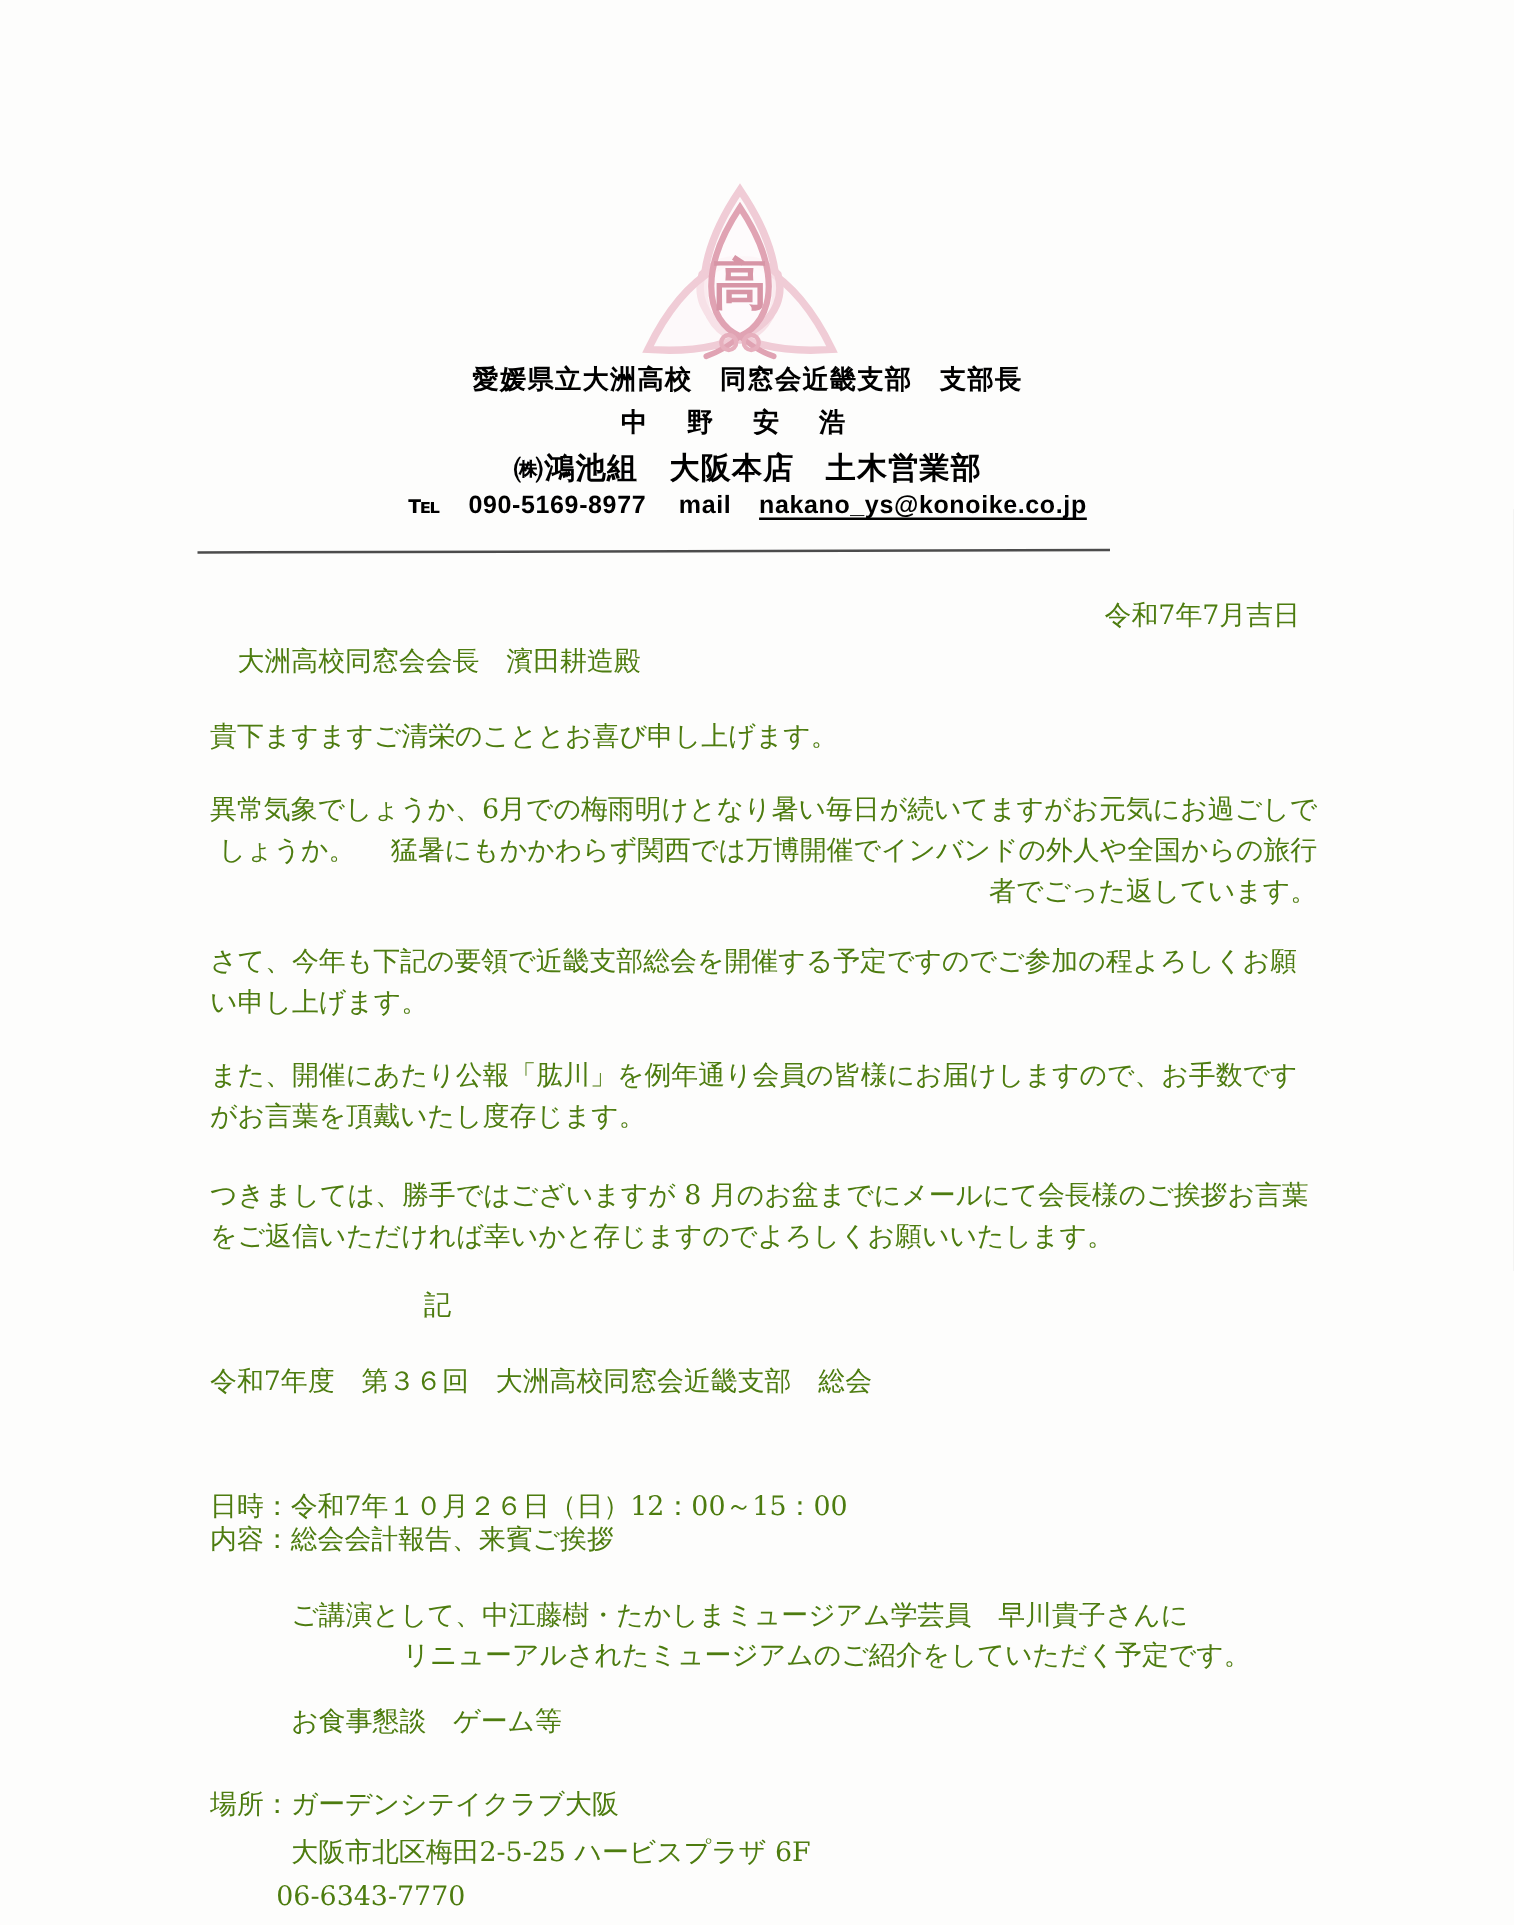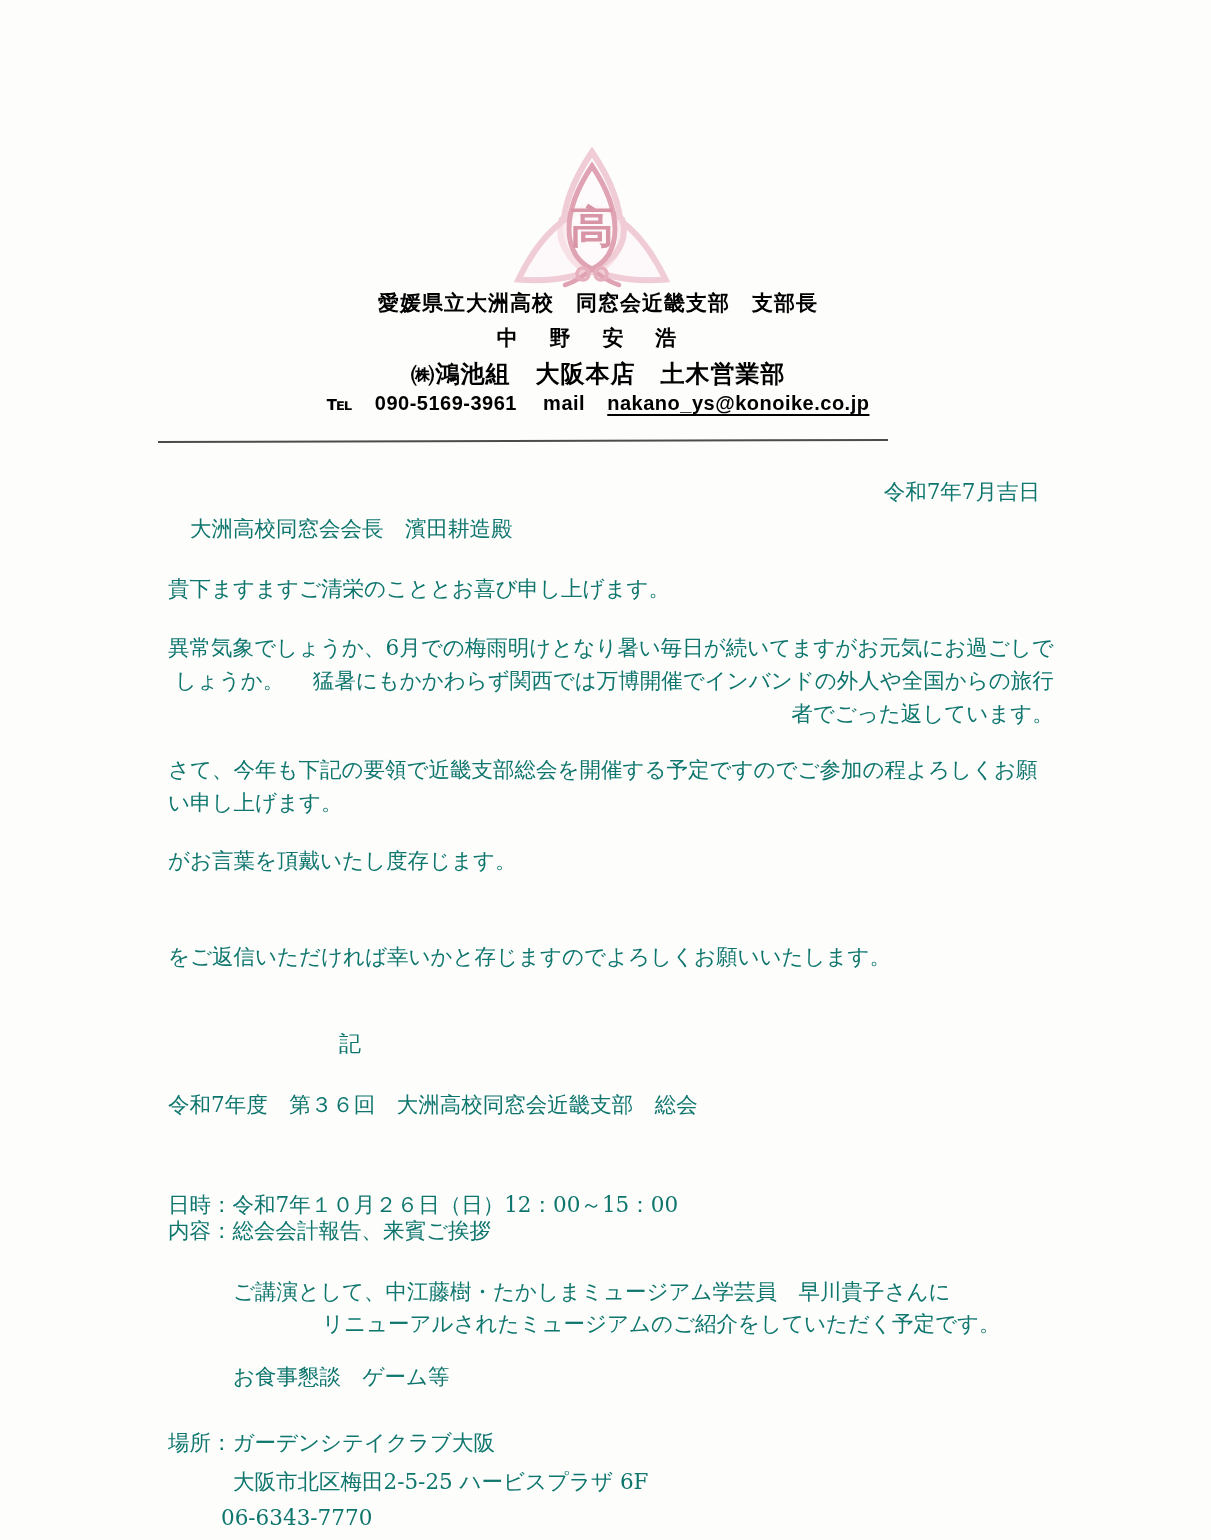--- a/index.html
+++ b/index.html
@@ -18,21 +18,21 @@
   .logo-wrap{top:142px;left:510px;width:164px;height:166px;}
   .l-org{top:289px;left:0;width:1196px;text-align:center;font-size:21px;font-weight:600;letter-spacing:1px;}
   .l-name{top:324px;left:0;width:1186px;text-align:center;font-size:21px;font-weight:600;letter-spacing:13px;}
   .l-company{top:358px;left:0;width:1196px;text-align:center;font-size:24px;font-weight:600;letter-spacing:1px;}
   .l-contact{top:391px;left:0;width:1196px;text-align:center;font-size:20px;font-weight:600;letter-spacing:0.5px;}
   .l-contact .sep{display:inline-block;width:14px;}
   .l-contact .sep2{display:inline-block;width:10px;}
   .email{text-decoration:underline;text-underline-offset:4px;text-decoration-thickness:1.5px;}
   .rule{top:440px;left:158px;width:730px;height:2px;background:#4c4c4c;transform:rotate(-0.15deg);}
   
-  .body-txt{font-size:21.5px;color:#0f766e;}
+  .body-txt{font-size:21.5px;color:#4d7c0f;}
   .l-date{top:477px;left:0;width:1040px;text-align:right;}
   .l-addressee{top:514px;left:190px;}
   .l-greeting{top:574px;left:168px;}
   .para{position:absolute;left:168px;line-height:33px;white-space:nowrap;}
   .p1{top:631px;text-align:right;}
   .p2{top:753px;}
   .p3{top:844px;}
   .p4{top:940px;}
   .l-ki{top:1029px;left:339px;font-size:22px;}
   .l-event{top:1090px;left:168px;}
@@ -64,21 +64,21 @@
       <text x="82" y="100" text-anchor="middle" font-size="44" font-weight="bold" fill="#d795a6" font-family="'Liberation Sans',sans-serif">高</text>
     </svg>
   </div>
 
   <div class="abs gothic l-org">愛媛県立大洲高校　同窓会近畿支部　支部長</div>
   <div class="abs gothic l-name">中 野 安 浩</div>
   <div class="abs gothic l-company">㈱鴻池組　大阪本店　土木営業部</div>
   <div class="abs gothic l-contact">
     <span>℡</span>
     <span class="sep2"></span>
-    <span>090-5169-3961</span>
+    <span>090-5169-8977</span>
     <span class="sep"></span>
     <span>mail</span>
     <span class="sep2"></span>
     <span class="email">nakano_ys@konoike.co.jp</span>
   </div>
 
   <div class="abs rule"></div>
 
   <div class="abs body-txt l-date">令和7年7月吉日</div>
   <div class="abs body-txt l-addressee">大洲高校同窓会会長　濱田耕造殿</div>
@@ -89,24 +89,26 @@
     <div>しょうか。　 猛暑にもかかわらず関西では万博開催でインバンドの外人や全国からの旅行</div>
     <div>者でごった返しています。</div>
   </div>
 
   <div class="para body-txt p2">
     <div>さて、今年も下記の要領で近畿支部総会を開催する予定ですのでご参加の程よろしくお願</div>
     <div>い申し上げます。</div>
   </div>
 
   <div class="para body-txt p3">
+    <div>また、開催にあたり公報「肱川」を例年通り会員の皆様にお届けしますので、お手数です</div>
     <div>がお言葉を頂戴いたし度存じます。</div>
   </div>
 
   <div class="para body-txt p4">
+    <div>つきましては、勝手ではございますが 8 月のお盆までにメールにて会長様のご挨拶お言葉</div>
     <div>をご返信いただければ幸いかと存じますのでよろしくお願いいたします。</div>
   </div>
 
   <div class="abs body-txt l-ki">記</div>
 
   <div class="abs body-txt l-event">令和7年度　第３６回　大洲高校同窓会近畿支部　総会</div>
   <div class="abs body-txt l-datetime">日時：令和7年１０月２６日（日）12：00～15：00</div>
   <div class="abs body-txt l-content">内容：総会会計報告、来賓ご挨拶</div>
   <div class="abs body-txt l-lecture1">ご講演として、中江藤樹・たかしまミュージアム学芸員　早川貴子さんに</div>
   <div class="abs body-txt l-lecture2">リニューアルされたミュージアムのご紹介をしていただく予定です。</div>

